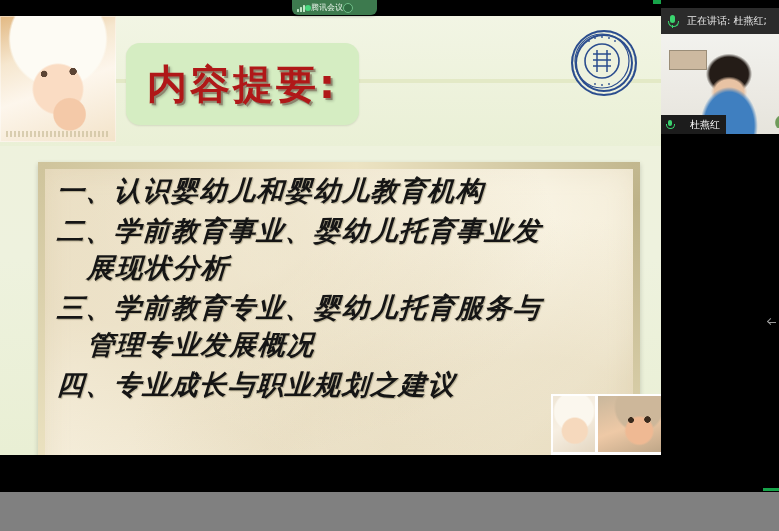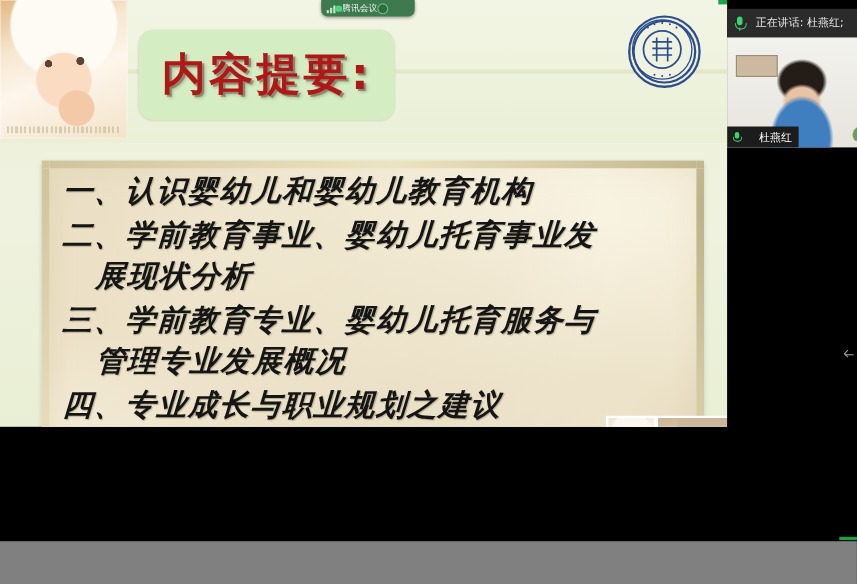--- a/index.html
+++ b/index.html
@@ -9,22 +9,22 @@
   }
   #screen{
     position:relative;
     width:779px;height:531px;
     overflow:hidden;
     background:#000;
   }
 
   
   .slide{
-    position:absolute;left:0;top:0;
-    width:672px;height:388px;
+    position:absolute;left:0;top:16px;
+    width:672px;height:439px;
     background:linear-gradient(180deg,#eef2dc 0%,#eef2de 55%,#e9efd4 100%);
     overflow:hidden;
     padding-left:20px;
   }
   .slide-inner-border{
     position:absolute;left:0;top:0;right:0;bottom:0;
     border-right:3px solid #d9e0b8;
     pointer-events:none;
   }
   

